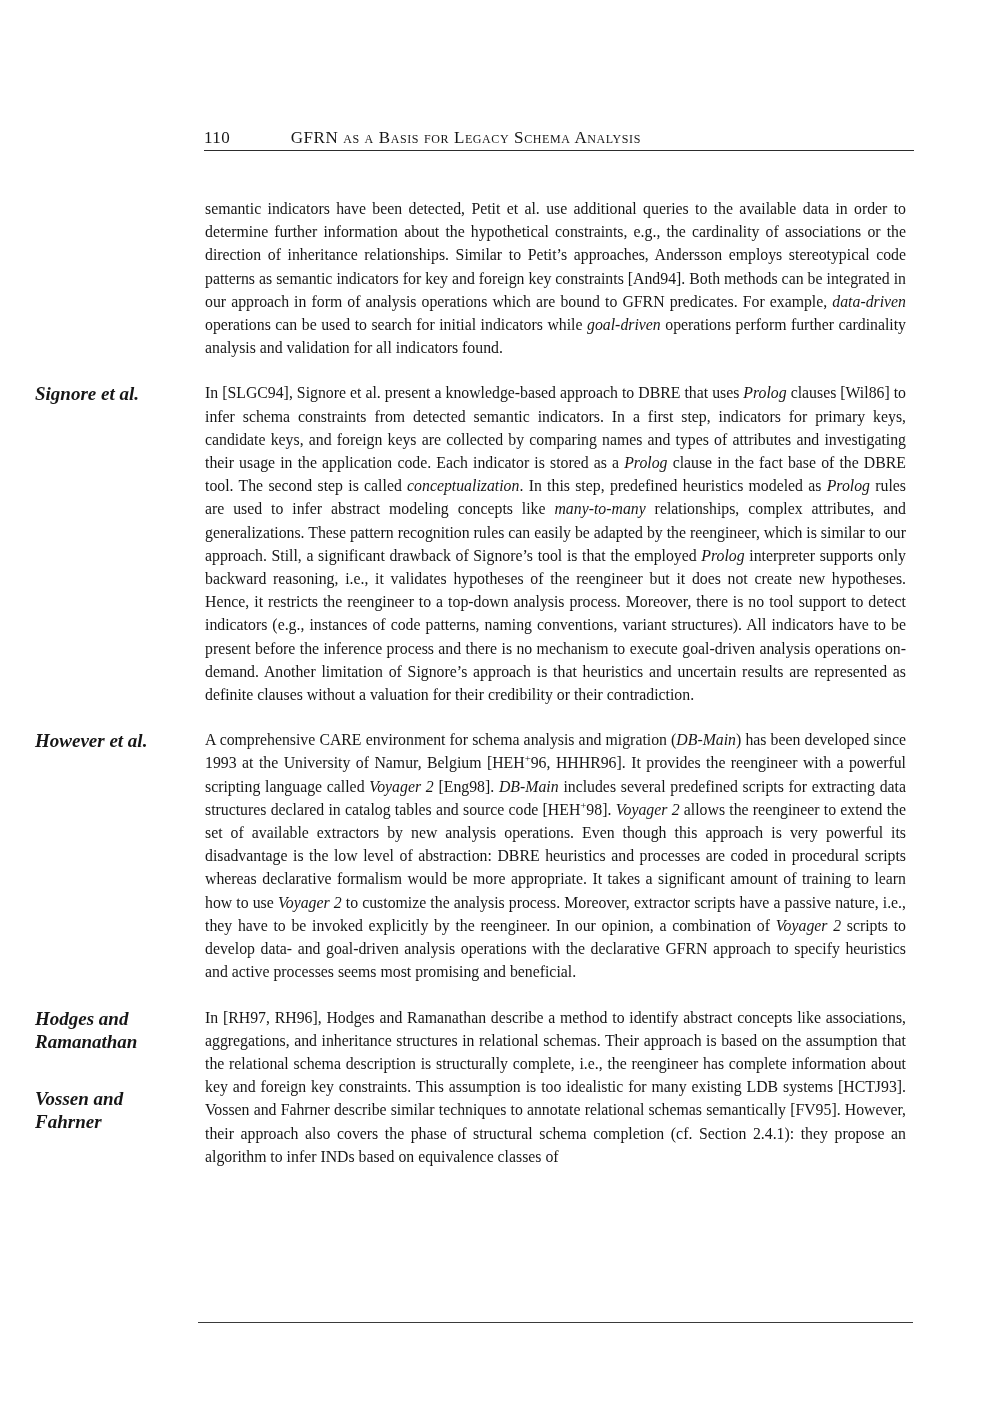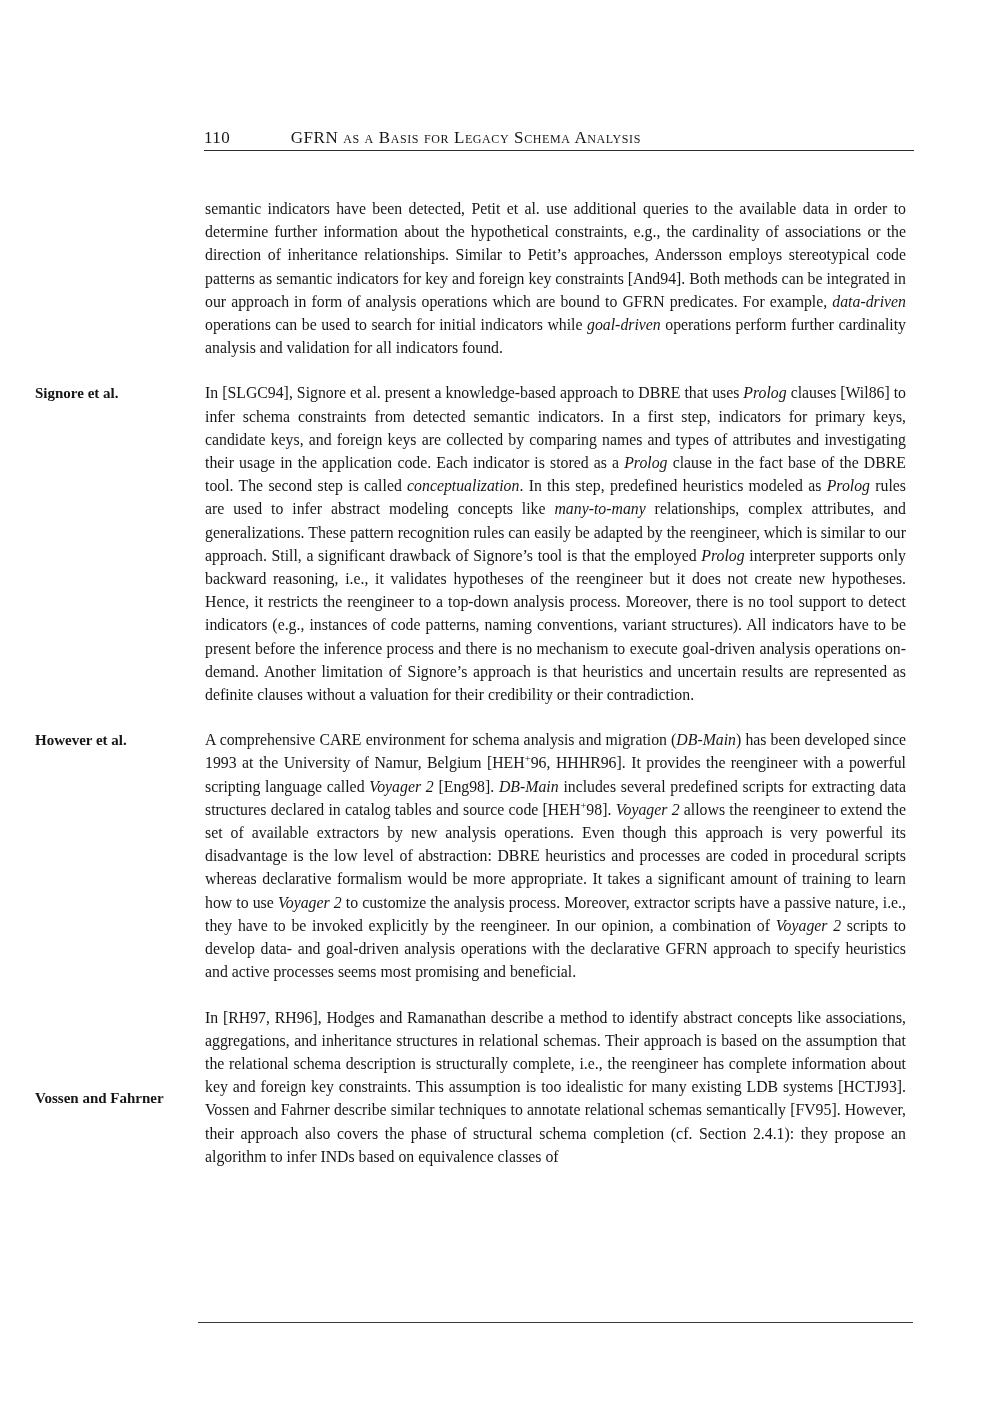--- a/index.html
+++ b/index.html
@@ -49,21 +49,22 @@
     font-size: 15.8px;
     line-height: 23.2px;
     text-align: justify;
   }
   .margin-label {
     position: absolute;
     left: -170px;
     top: 1px;
     width: 145px;
     font-weight: bold;
-    font-size: 15px;
+    font-style: italic;
+    font-size: 19px;
     line-height: 23.5px;
     text-align: left;
   }
   .label-vossen {
     top: 81px;
   }
   .rich em { font-style: italic; }
   .rich sup {
     font-size: 68%;
     vertical-align: super;
@@ -97,20 +98,21 @@
       <span class="margin-label">Signore et al.</span>
       <span class="rich"><span>In [SLGC94], Signore et al. present a knowledge-based approach to DBRE that uses </span><em>Prolog</em><span> clauses [Wil86] to infer schema constraints from detected semantic indicators. In a first step, indicators for primary keys, candidate keys, and foreign keys are collected by comparing names and types of attributes and investigating their usage in the application code. Each indicator is stored as a </span><em>Prolog</em><span> clause in the fact base of the DBRE tool. The second step is called </span><em>conceptualization</em><span>. In this step, predefined heuristics modeled as </span><em>Prolog</em><span> rules are used to infer abstract modeling concepts like </span><em>many-to-many</em><span> relationships, complex attributes, and generalizations. These pattern recognition rules can easily be adapted by the reengineer, which is similar to our approach. Still, a significant drawback of Signore’s tool is that the employed </span><em>Prolog</em><span> interpreter supports only backward reasoning, i.e., it validates hypotheses of the reengineer but it does not create new hypotheses. Hence, it restricts the reengineer to a top-down analysis process. Moreover, there is no tool support to detect indicators (e.g., instances of code patterns, naming conventions, variant structures). All indicators have to be present before the inference process and there is no mechanism to execute goal-driven analysis operations on-demand. Another limitation of Signore’s approach is that heuristics and uncertain results are represented as definite clauses without a valuation for their credibility or their contradiction.</span></span>
     </p>
 
     <p class="para">
       <span class="margin-label">However et al.</span>
       <span class="rich"><span>A comprehensive CARE environment for schema analysis and migration (</span><em>DB-Main</em><span>) has been developed since 1993 at the University of Namur, Belgium [HEH</span><sup>+</sup><span>96, HHHR96]. It provides the reengineer with a powerful scripting language called </span><em>Voyager 2</em><span> [Eng98]. </span><em>DB-Main</em><span> includes several predefined scripts for extracting data structures declared in catalog tables and source code [HEH</span><sup>+</sup><span>98]. </span><em>Voyager 2</em><span> allows the reengineer to extend the set of available extractors by new analysis operations. Even though this approach is very powerful its disadvantage is the low level of abstraction: DBRE heuristics and processes are coded in procedural scripts whereas declarative formalism would be more appropriate. It takes a significant amount of training to learn how to use </span><em>Voyager 2</em><span> to customize the analysis process. Moreover, extractor scripts have a passive nature, i.e., they have to be invoked explicitly by the reengineer. In our opinion, a combination of </span><em>Voyager 2</em><span> scripts to develop data- and goal-driven analysis operations with the declarative GFRN approach to specify heuristics and active processes seems most promising and beneficial.</span></span>
     </p>
 
     <p class="para">
+      <span class="margin-label">Hodges and Ramanathan</span>
       <span class="margin-label label-vossen">Vossen and Fahrner</span>
       <span class="rich"><span>In [RH97, RH96], Hodges and Ramanathan describe a method to identify abstract concepts like associations, aggregations, and inheritance structures in relational schemas. Their approach is based on the assumption that the relational schema description is structurally complete, i.e., the reengineer has complete information about key and foreign key constraints. This assumption is too idealistic for many existing LDB systems [HCTJ93]. Vossen and Fahrner describe similar techniques to annotate relational schemas semantically [FV95]. However, their approach also covers the phase of structural schema completion (cf. Section 2.4.1): they propose an algorithm to infer INDs based on equivalence classes of</span></span>
     </p>
 
   </main>
 
   <div class="footer-rule"></div>
 
 </div>
 

